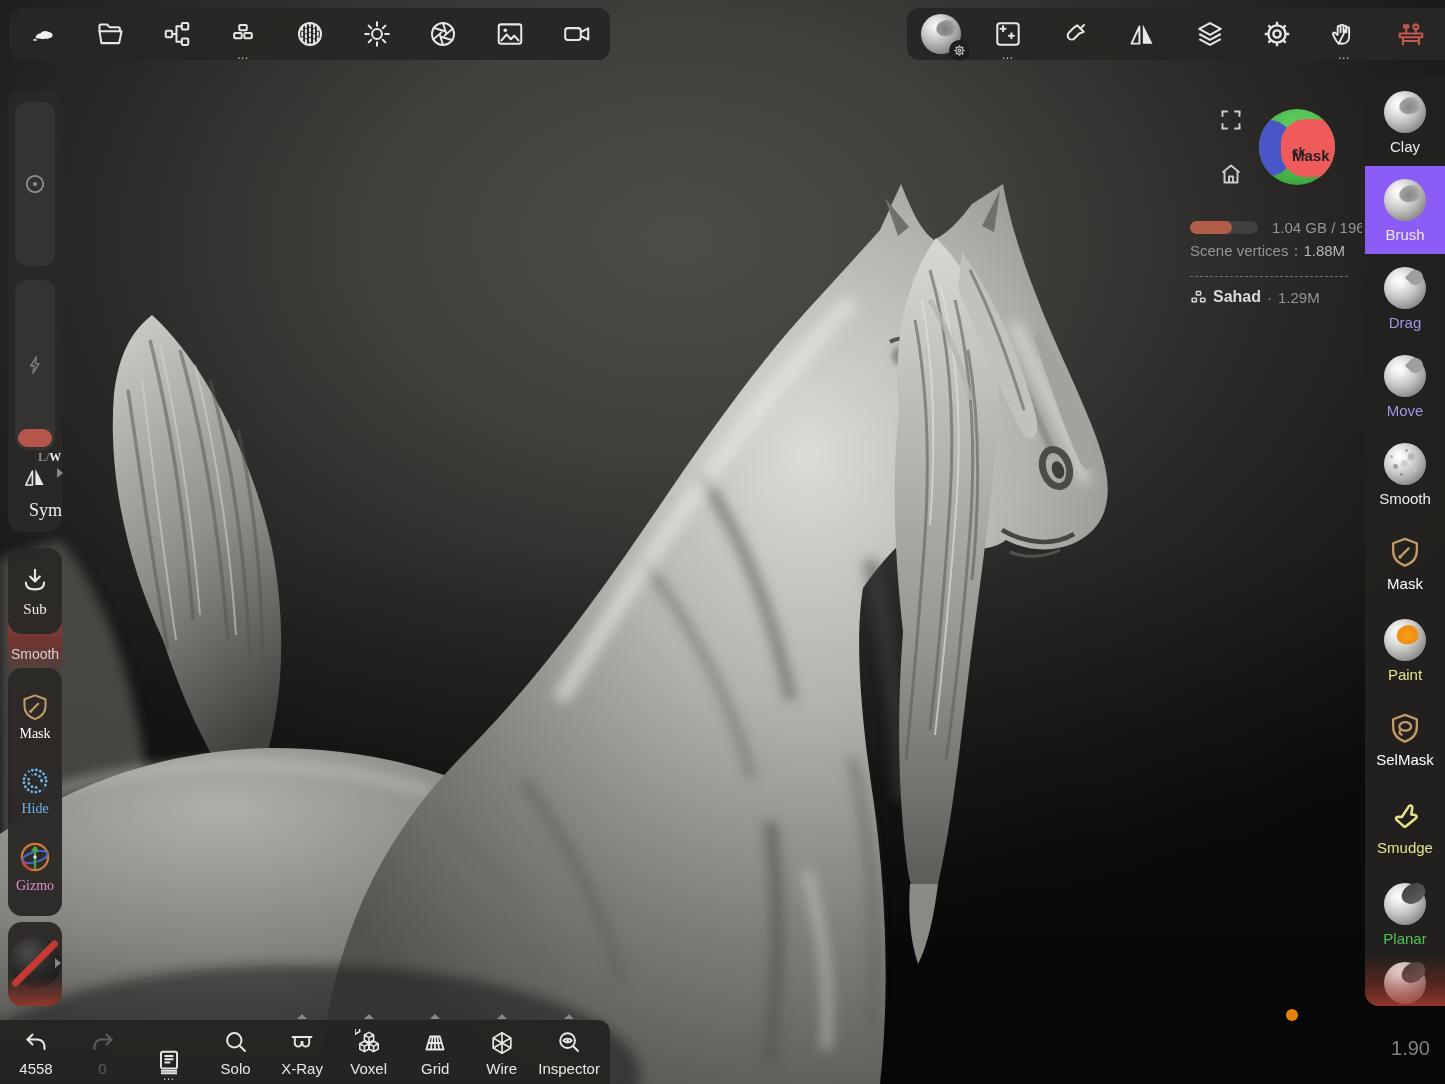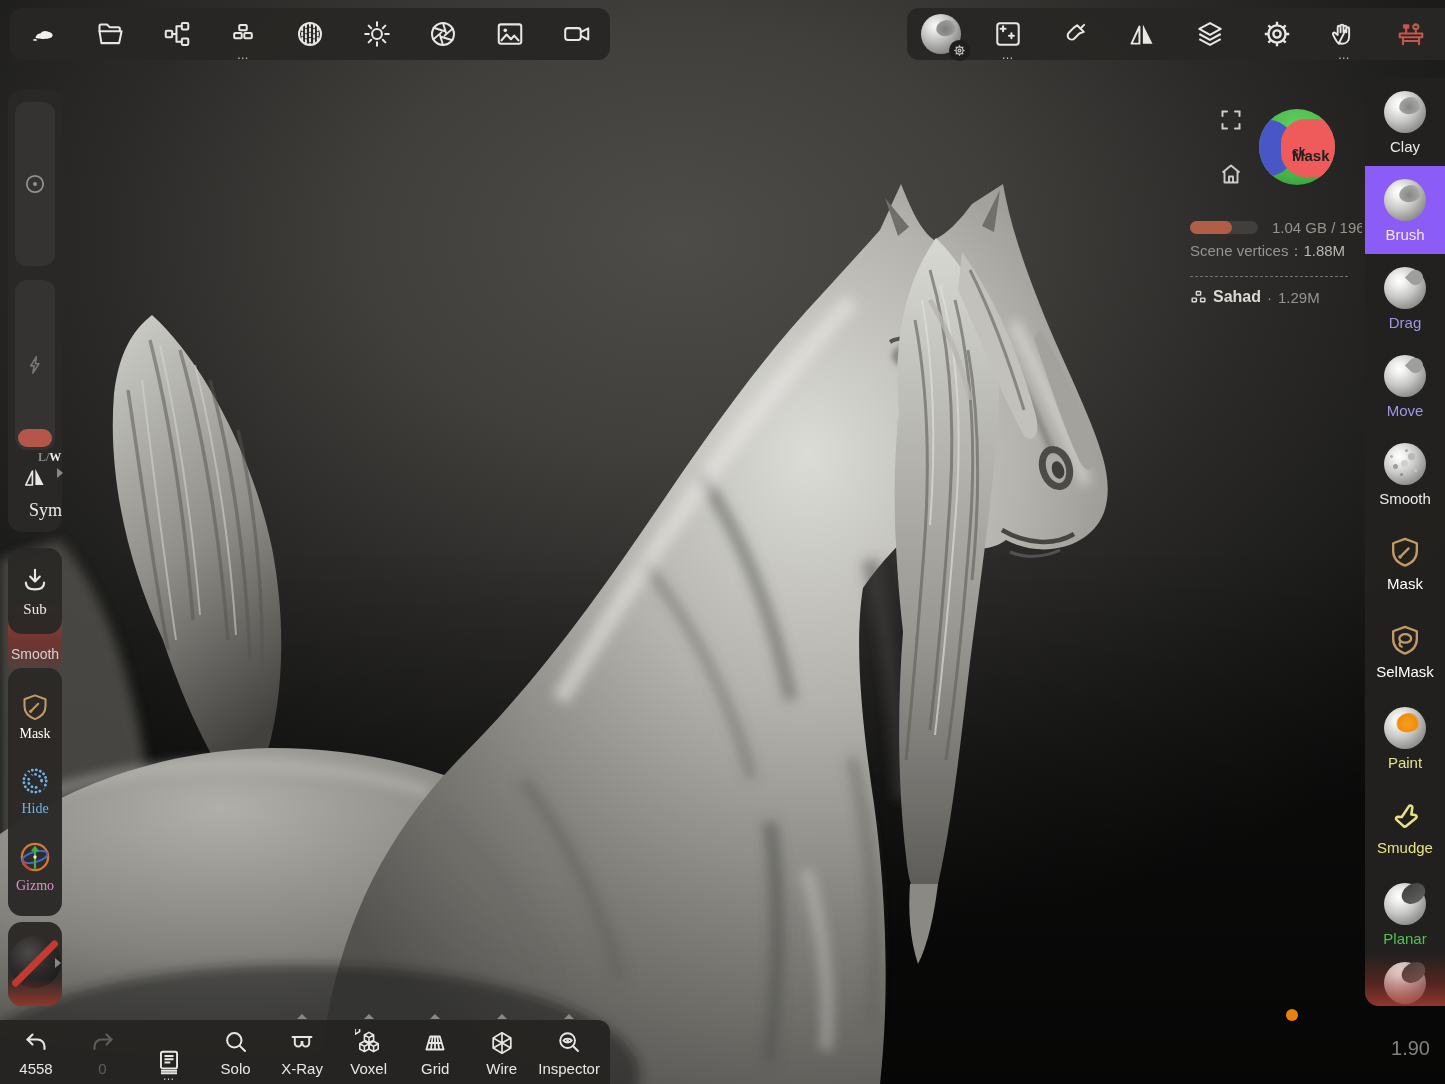--- a/index.html
+++ b/index.html
@@ -423,30 +423,30 @@
     </div>
   <div class="tool">
     <svg class="ic" width="36" height="36" viewBox="0 0 28 28" fill="none" stroke="#c29a66" stroke-width="1.8" stroke-linejoin="round" stroke-linecap="round">
         <path d="M14 3.8 L23.2 7.2 V13.2 C23.2 18.8 19.6 22.6 14 24.6 C8.4 22.6 4.8 18.8 4.8 13.2 V7.2 Z"></path>
         <path d="M11.2 16.8 L16.8 11.2"></path>
         <circle cx="10.2" cy="17.8" r="1.4" fill="#c29a66" stroke="none"></circle>
       </svg>
     <span class="tlabel lbl-tan">Mask</span>
     </div>
   <div class="tool">
+      <div class="sph sph-paint"></div>
+      <span class="tlabel lbl-yellow">Paint</span>
+    </div>
+  <div class="tool">
     <svg class="ic" width="36" height="36" viewBox="0 0 28 28" fill="none" stroke="#c29a66" stroke-width="1.8" stroke-linejoin="round" stroke-linecap="round">
         <path d="M14 3.8 L23.2 7.2 V13.2 C23.2 18.8 19.6 22.6 14 24.6 C8.4 22.6 4.8 18.8 4.8 13.2 V7.2 Z"></path>
         <ellipse cx="14.2" cy="12.8" rx="4.6" ry="3.3"></ellipse>
         <path d="M10.6 15.4 C9.2 16.8 9.6 18.8 11.4 19.2"></path>
       </svg>
     <span class="tlabel lbl-tan">SelMask</span>
-    </div>
-  <div class="tool">
-      <div class="sph sph-paint"></div>
-      <span class="tlabel lbl-yellow">Paint</span>
     </div>
   <div class="tool">
     <svg class="ic" width="36" height="36" viewBox="0 0 28 28" fill="none" stroke="#e6e387" stroke-width="2" stroke-linejoin="round" stroke-linecap="round">
         <path d="M12.5 21.5 l-5-4.5 c-1-.9-.4-2.4 1-2.4 l3 .2 5.5-8.3 c.9-1.3 2.9-.6 2.7 1 l-.8 5.3 2.9.4 c1.3.2 1.7 1.8.6 2.6 l-7.4 6 c-.7.6-1.8.5-2.5-.3 Z"></path>
       </svg>
     <span class="tlabel lbl-yellow">Smudge</span>
     </div>
   <div class="tool">
       <div class="sph sph-cut"></div>
       <span class="tlabel lbl-green">Planar</span>

